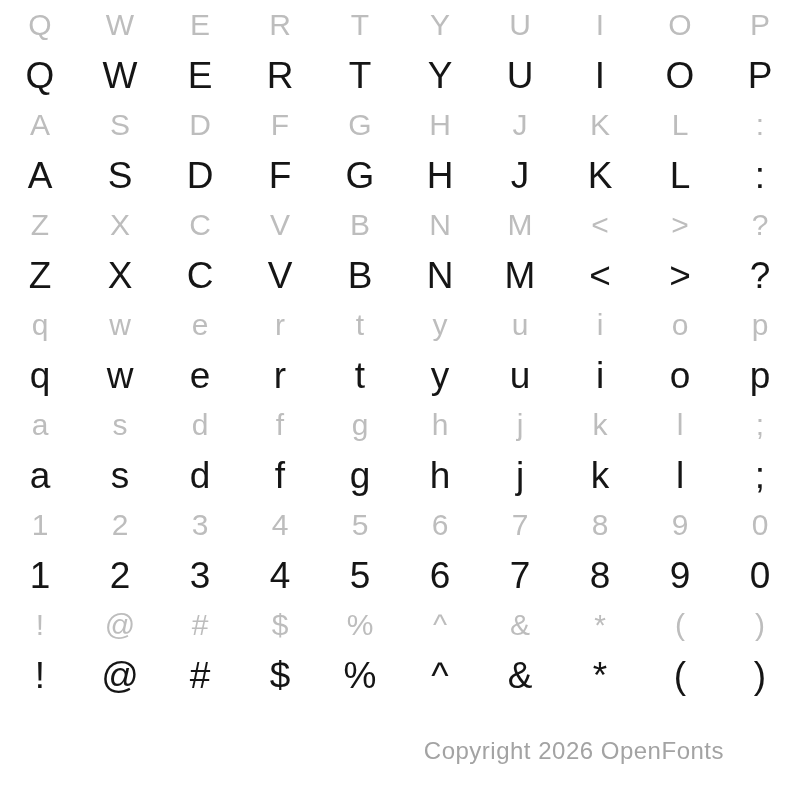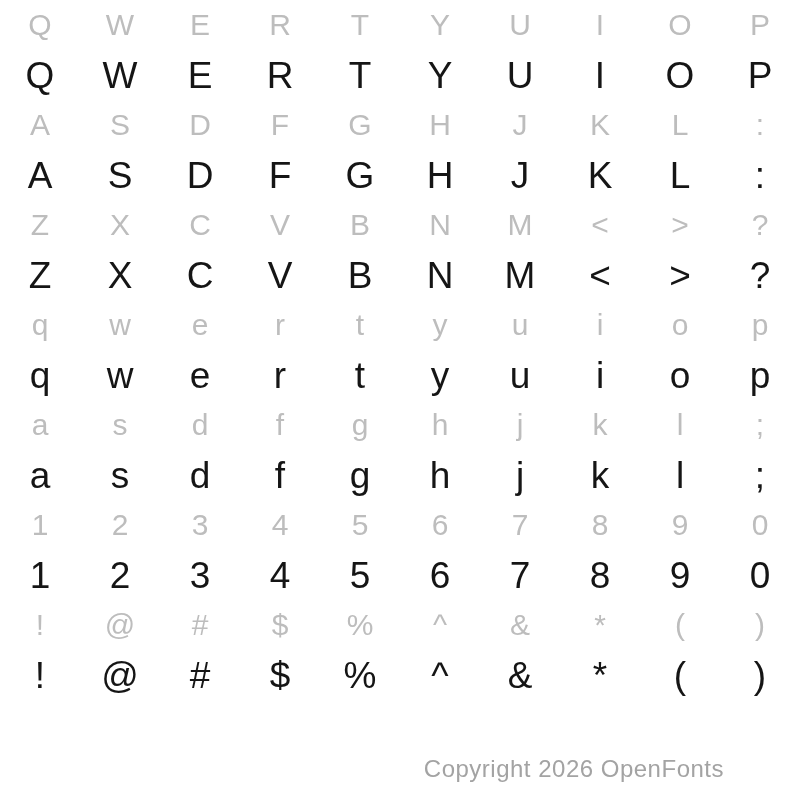--- a/index.html
+++ b/index.html
@@ -53,21 +53,21 @@
     display: flex;
     align-items: center;
     justify-content: center;
     font-size: 37px;
     font-weight: 300;
     color: var(--black-color);
     line-height: 1;
   }
   .copyright {
     position: absolute;
-    top: 755px;
+    top: 737px;
     right: 76px;
     font-size: 24px;
     font-weight: 400;
     letter-spacing: 0.5px;
     color: var(--footer-color);
     white-space: nowrap;
   }
 </style>
 </head>
 <body>

